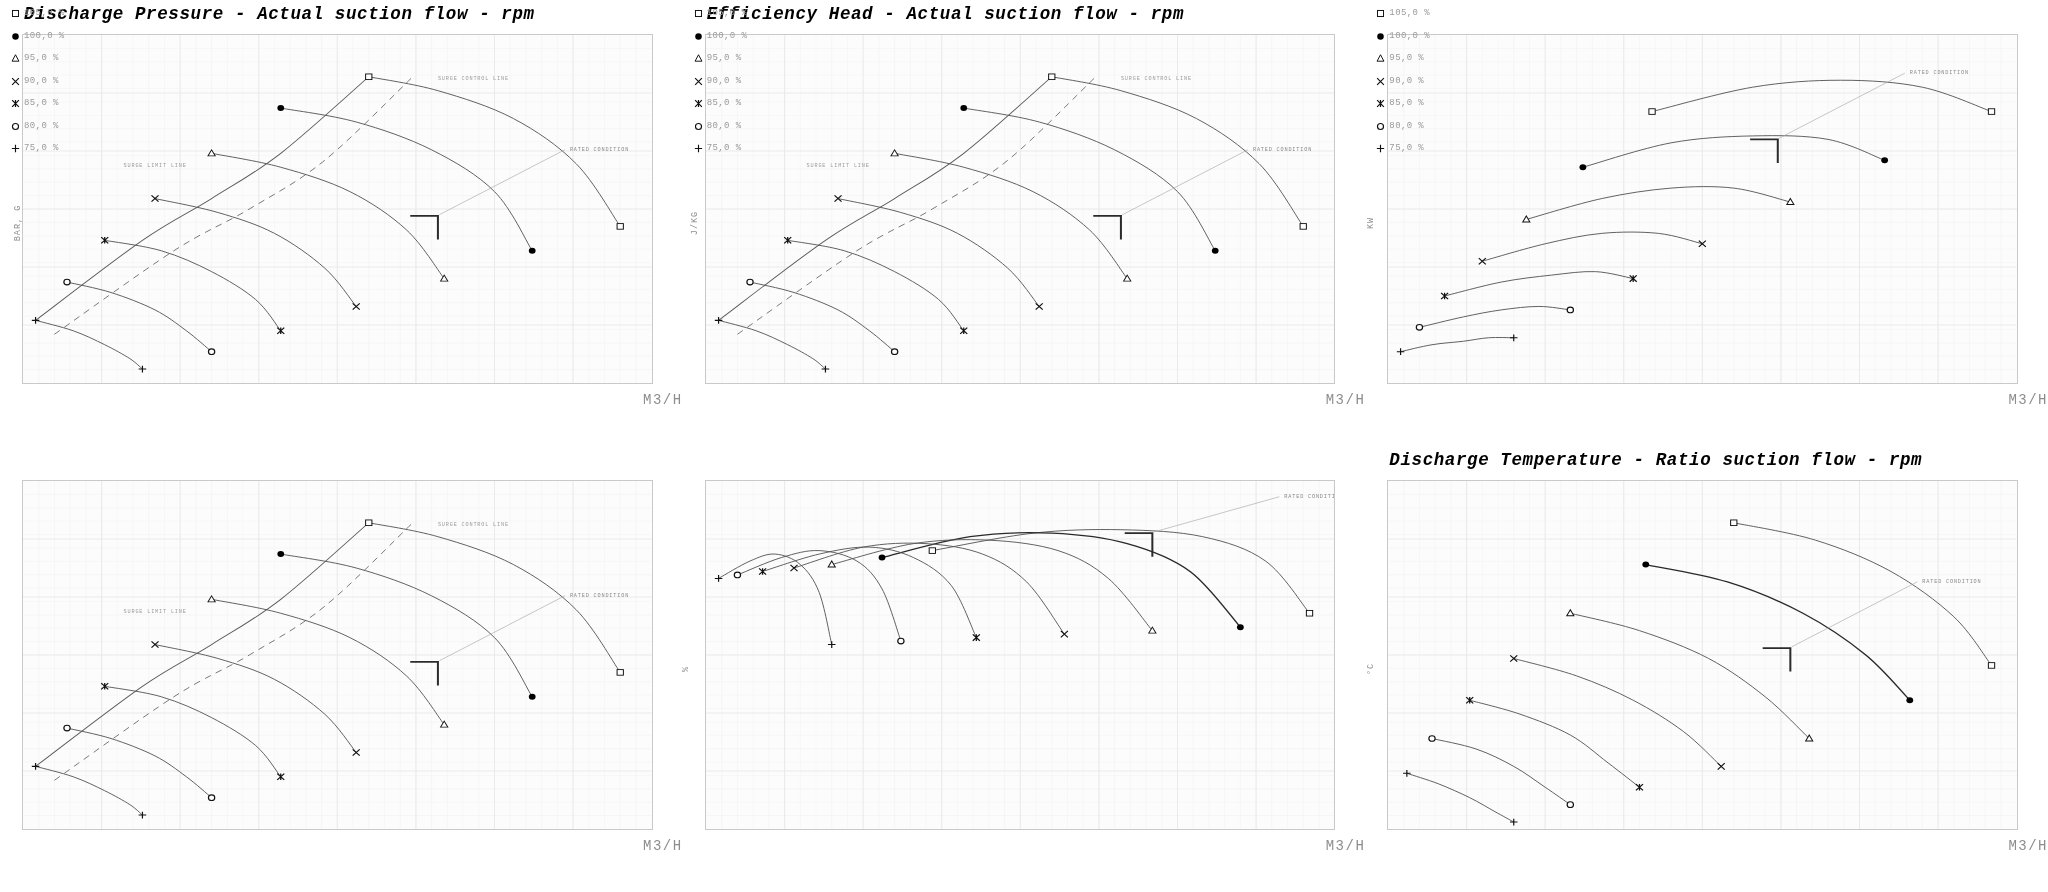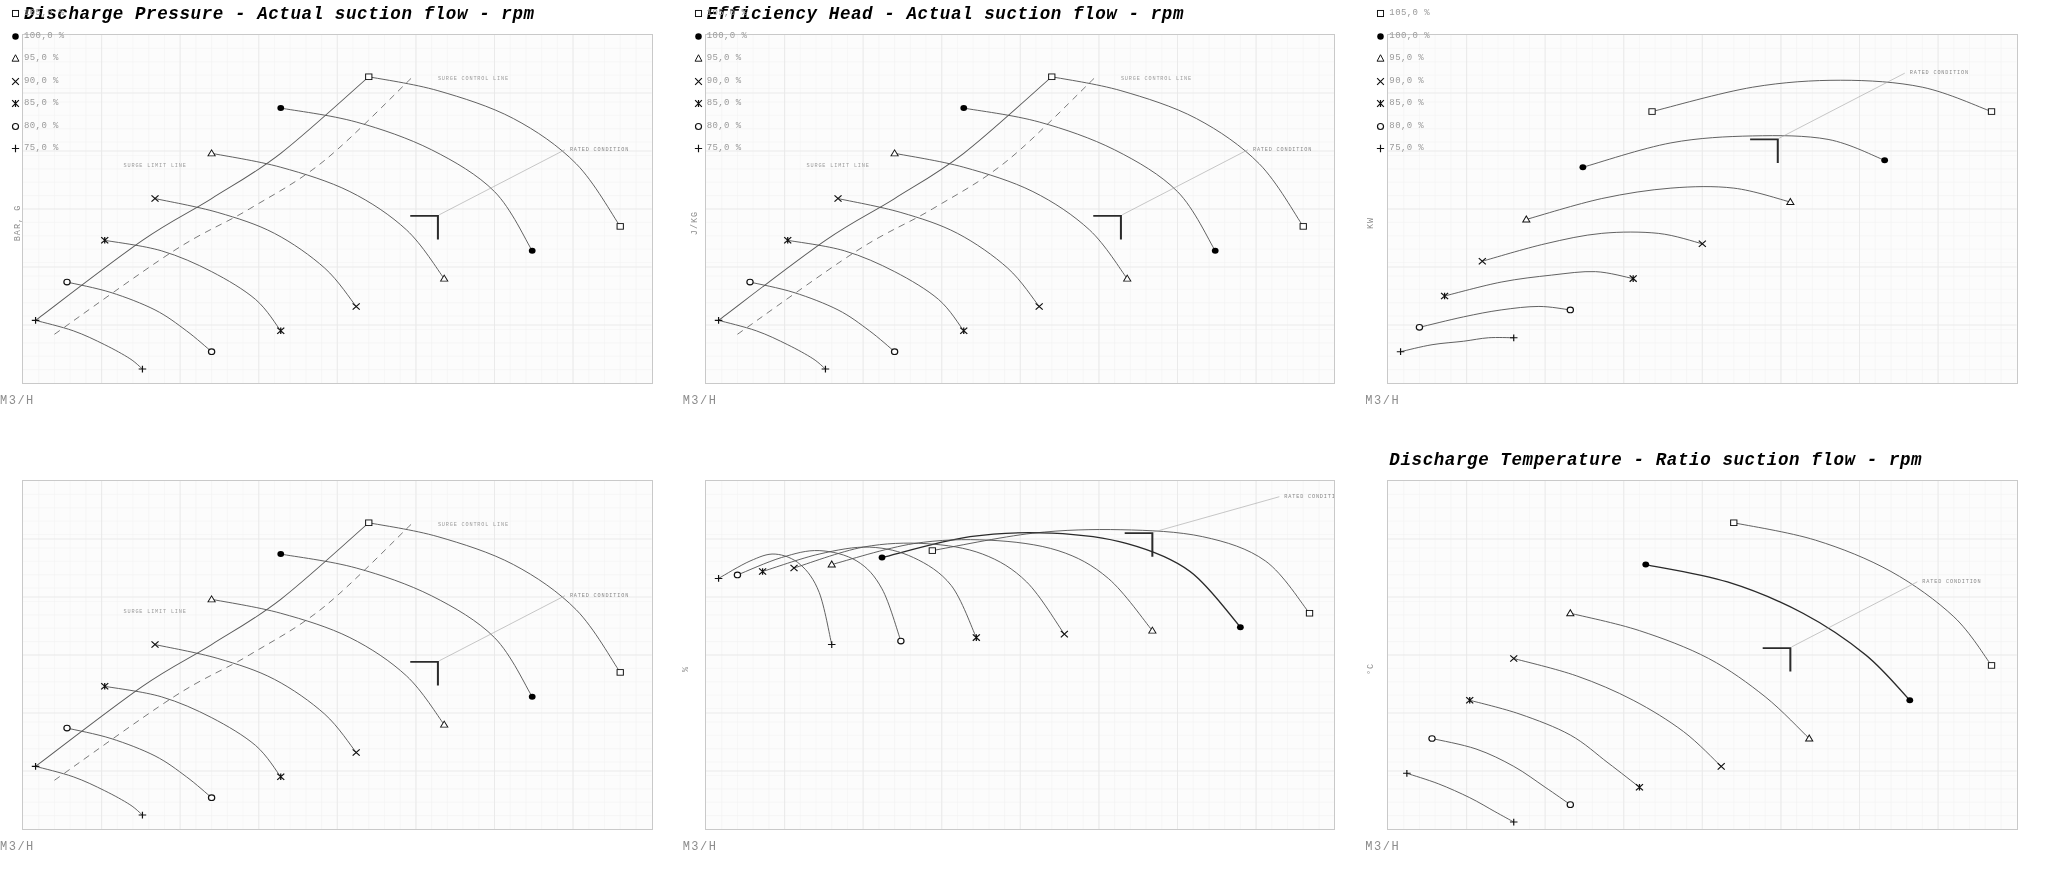--- a/index.html
+++ b/index.html
@@ -33,22 +33,22 @@
   .plot svg{display:block;width:100%;height:100%;}
   .ylabel{
     position:absolute;left:0px;top:50%;
     transform:translateY(-50%) rotate(-90deg);
     transform-origin:center center;
     font-size:8.5px;letter-spacing:1px;color:#8d8d8d;
     white-space:nowrap;
   }
   .xlabel{
     position:absolute;left:0;right:0;bottom:38px;
-    text-align:left;
-    font-size:12px;letter-spacing:1.5px;color:#8d8d8d;
+    text-align:right;
+    font-size:14px;letter-spacing:1.5px;color:#8d8d8d;
   }
   .legend{
     position:absolute;left:10px;top:8px;
     display:flex;flex-direction:column;
     gap:11.5px;
     z-index:5;
   }
   .legend-item{
     display:flex;align-items:center;gap:3px;
     font-size:9px;letter-spacing:0.4px;color:#9a9a9a;

